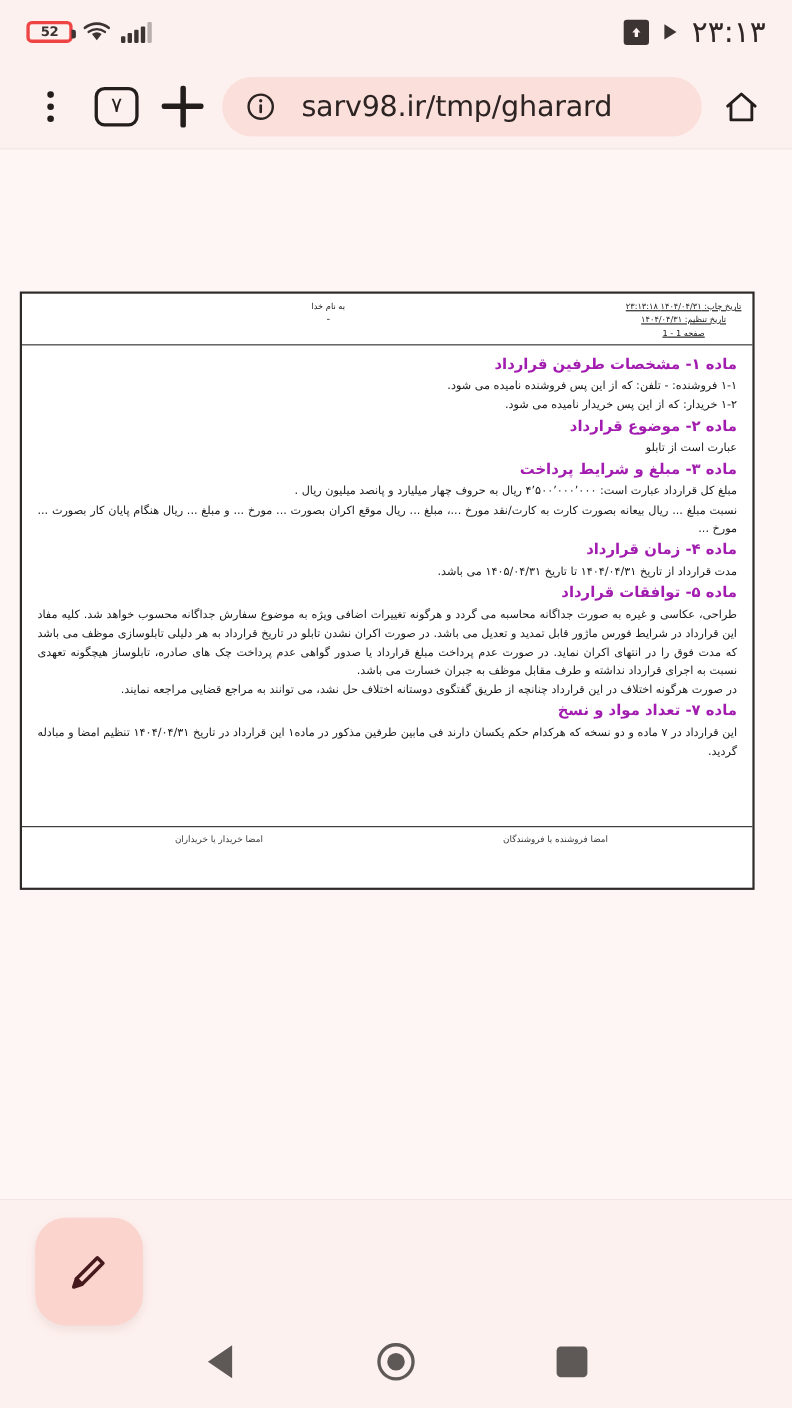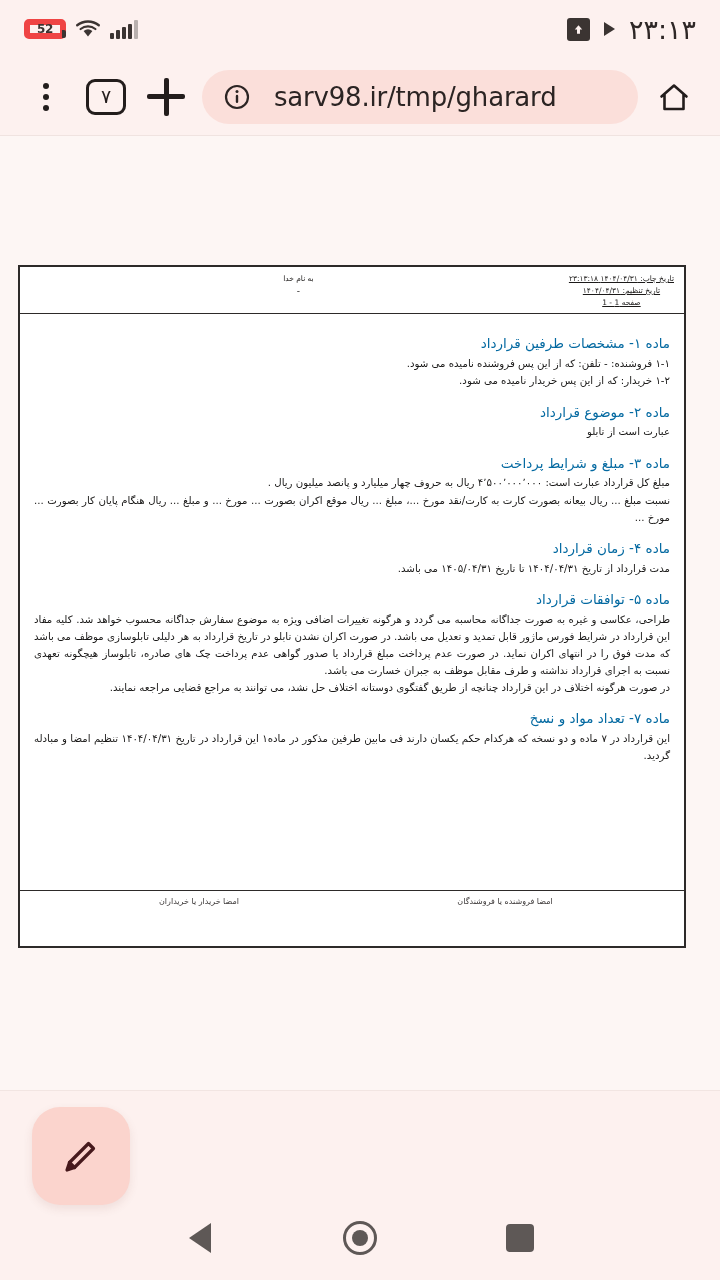--- a/index.html
+++ b/index.html
@@ -24,21 +24,21 @@
     display: flex;
     align-items: center;
     padding: 0 24px;
     direction: ltr;
   }
   .sb-left { display: flex; align-items: center; gap: 9px; }
   .sb-right { display: flex; align-items: center; gap: 14px; margin-left: auto; }
 
   .battery {
     width: 42px; height: 20px;
-    border: 6px solid #ef4444;
+    border: 3px solid #ef4444;
     border-radius: 5px;
     display: flex; align-items: center; justify-content: center;
     position: relative;
     font-size: 12px; font-weight: 700; color: #3b3432;
     letter-spacing: -0.4px;
   }
   .battery::after {
     content: "";
     position: absolute;
     right: -6px; top: 5px;
@@ -145,21 +145,21 @@
     bottom: 190px;
     background: #fdf6f4;
     overflow: hidden;
   }
 
   .paper {
     position: absolute;
     top: 129px;
     left: 18px;
     width: 668px;
-    height: 683px;
+    height: 544px;
     background: #ffffff;
     border: 2px solid #2d2a29;
     direction: rtl;
     display: flex;
     flex-direction: column;
     font-family: "DejaVu Sans", "Liberation Sans", sans-serif;
   }
 
   
   .paper-head {
@@ -193,24 +193,24 @@
   .head-meta div { white-space: nowrap; }
 
   
   .paper-body {
     flex: 1 1 auto;
     padding: 7px 14px 0 14px;
     text-align: right;
   }
   .art-title {
     font-size: 13.5px;
-    font-weight: 400;
-    color: #0369a1;
+    font-weight: 700;
+    color: #a21caf;
     line-height: 1.62;
-    margin-top: 12px;
+    margin-top: 0;
   }
   .art-para {
     font-size: 10.2px;
     color: #191817;
     line-height: 1.68;
     text-align: justify;
     text-align-last: right;
     direction: rtl;
   }
   .art-para.single { text-align: right; }

